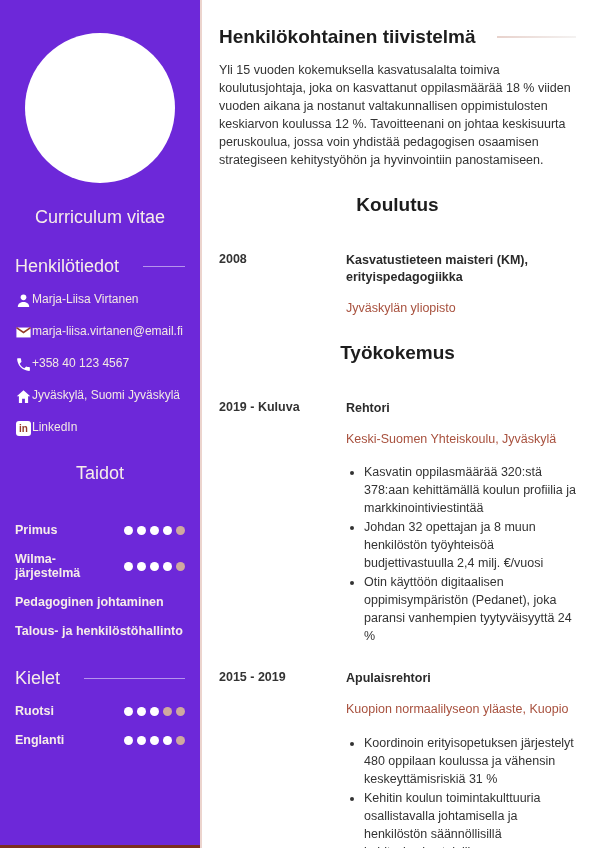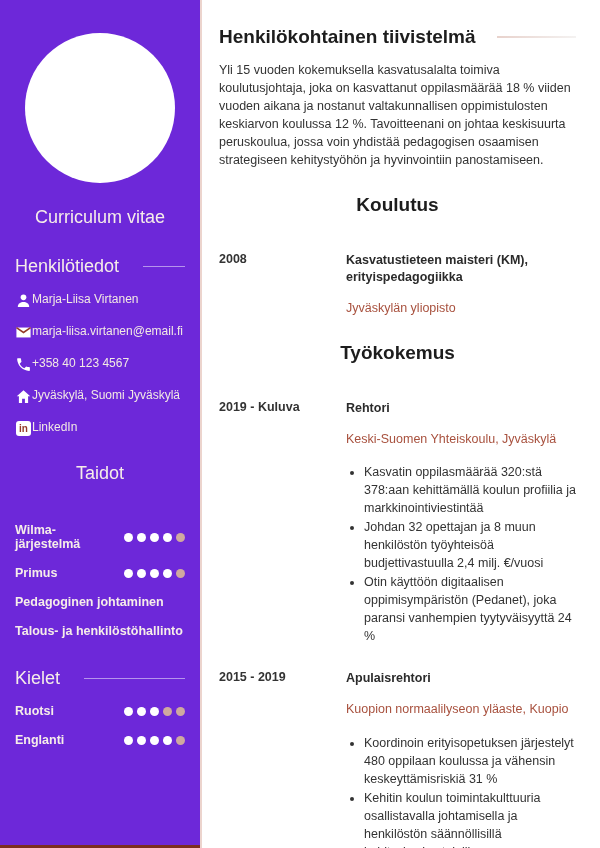--- a/index.html
+++ b/index.html
@@ -168,31 +168,31 @@
         <span>LinkedIn</span>
       </div>
     </div>
 
     <div class="side-heading skills-heading">
       <span>Taidot</span>
       <span class="hline"></span>
     </div>
 
     <div class="skill-row">
+      <span>Primus</span>
+      <span class="dots">
+          <span class="dot filled"></span>
+          <span class="dot filled"></span>
+          <span class="dot filled"></span>
+          <span class="dot filled"></span>
+          <span class="dot"></span>
+        </span>
+    </div>
+    <div class="skill-row">
       <span>Wilma-järjestelmä</span>
-      <span class="dots">
-          <span class="dot filled"></span>
-          <span class="dot filled"></span>
-          <span class="dot filled"></span>
-          <span class="dot filled"></span>
-          <span class="dot"></span>
-        </span>
-    </div>
-    <div class="skill-row">
-      <span>Primus</span>
       <span class="dots">
           <span class="dot filled"></span>
           <span class="dot filled"></span>
           <span class="dot filled"></span>
           <span class="dot filled"></span>
           <span class="dot"></span>
         </span>
     </div>
     <div class="skill-row">
       <span>Pedagoginen johtaminen</span>

